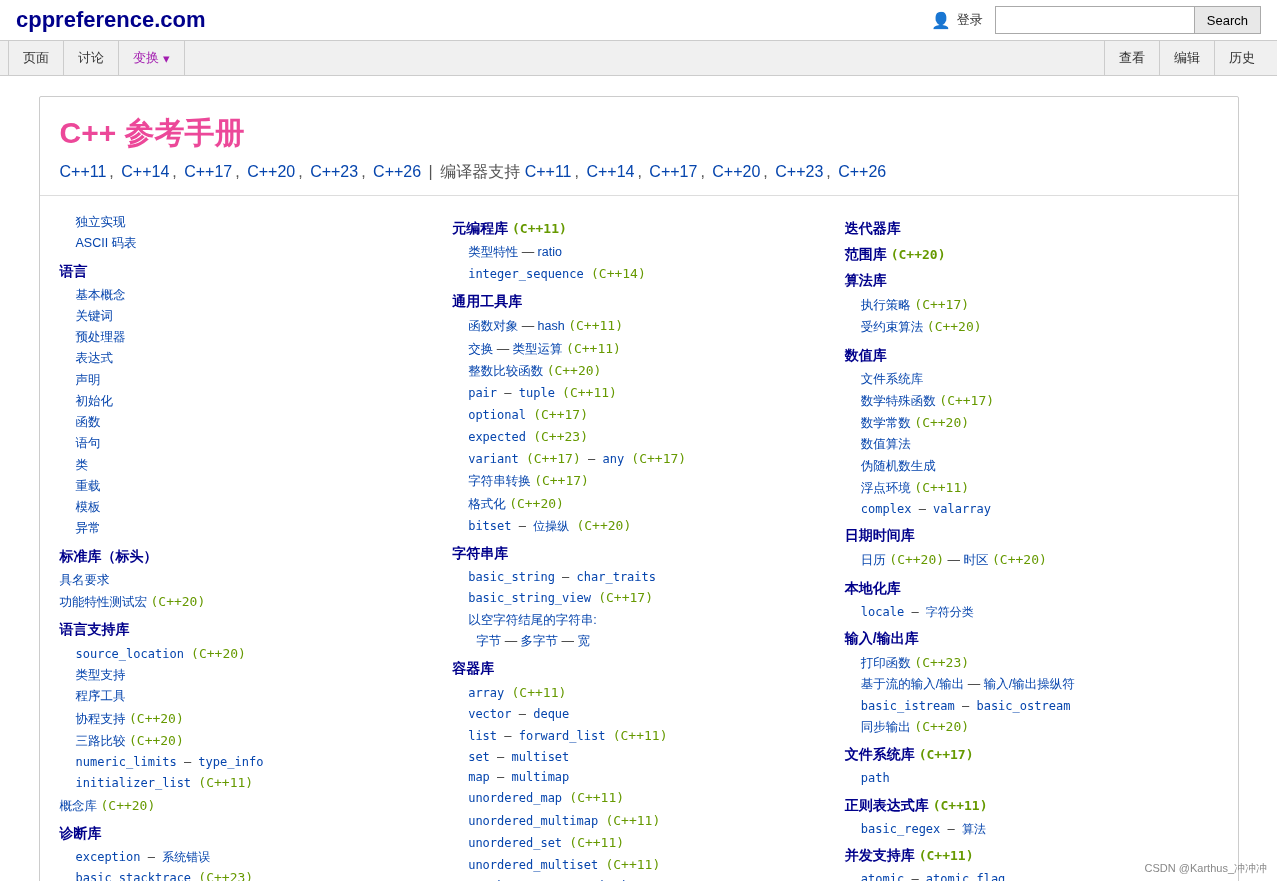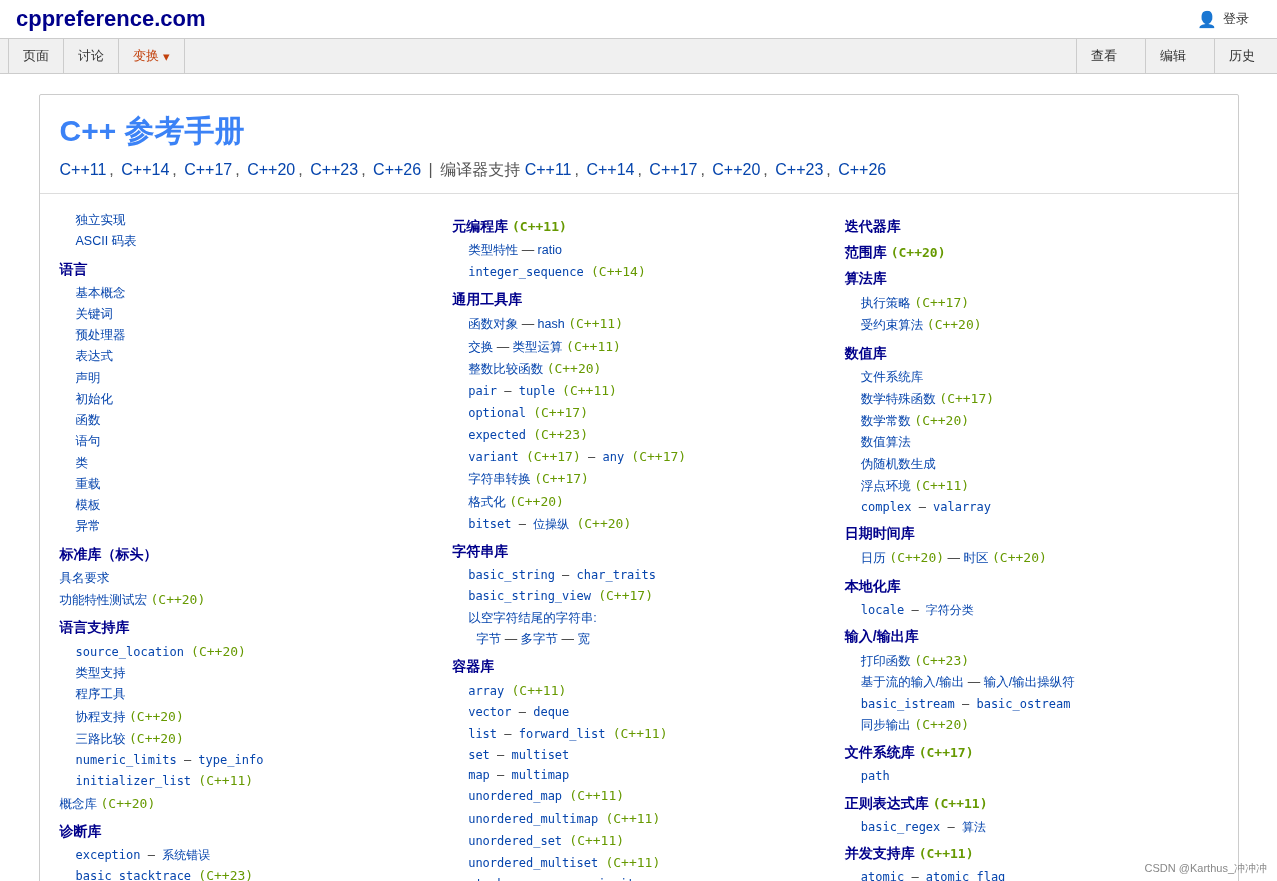--- a/index.html
+++ b/index.html
@@ -72,26 +72,26 @@
       border-right: 1px solid #ccc;
     }
     .nav-tab:first-child { border-left: 1px solid #ccc; }
     .nav-tab-dropdown {
       display: flex;
       align-items: center;
       gap: 4px;
       padding: 8px 14px;
       cursor: pointer;
       font-size: 13px;
-      color: #c2410c;
+      color: #a21caf;
       border-right: 1px solid #ccc;
     }
     .nav-right {
       display: flex;
-      gap: 14px;
+      gap: 0;
     }
     .nav-right .nav-tab {
       border-left: 1px solid #ccc;
       border-right: none;
     }
 
     
     #content {
       max-width: 1200px;
       margin: 20px auto;
@@ -100,21 +100,21 @@
       padding: 0;
     }
 
     #page-header {
       padding: 16px 20px 12px 20px;
       border-bottom: 1px solid #ddd;
     }
     #page-main-title {
       font-size: 30px;
       font-weight: bold;
-      color: #3b82f6;
+      color: #ec4899;
       margin-bottom: 8px;
     }
     #version-links {
       font-size: 16px;
       color: #555;
     }
     .vlink {
       color: #0645ad;
       text-decoration: none;
       cursor: pointer;
@@ -172,20 +172,24 @@
   </style>
 </head>
 <body>
 
 <div id="header">
   <span id="site-title">cppreference.com</span>
   <div id="login-area">
     <span class="user-icon">👤</span>
     <span>登录</span>
   </div>
+  <form id="search-form">
+    <input id="search-input" type="text" placeholder="" style="">
+    <button id="search-button" type="button">Search</button>
+  </form>
 </div>
 
 <div id="navbar">
   <div class="nav-left">
     <div class="nav-tab">页面</div>
     <div class="nav-tab">讨论</div>
     <div class="nav-tab-dropdown">
       变换 <span>▾</span>
     </div>
   </div>

